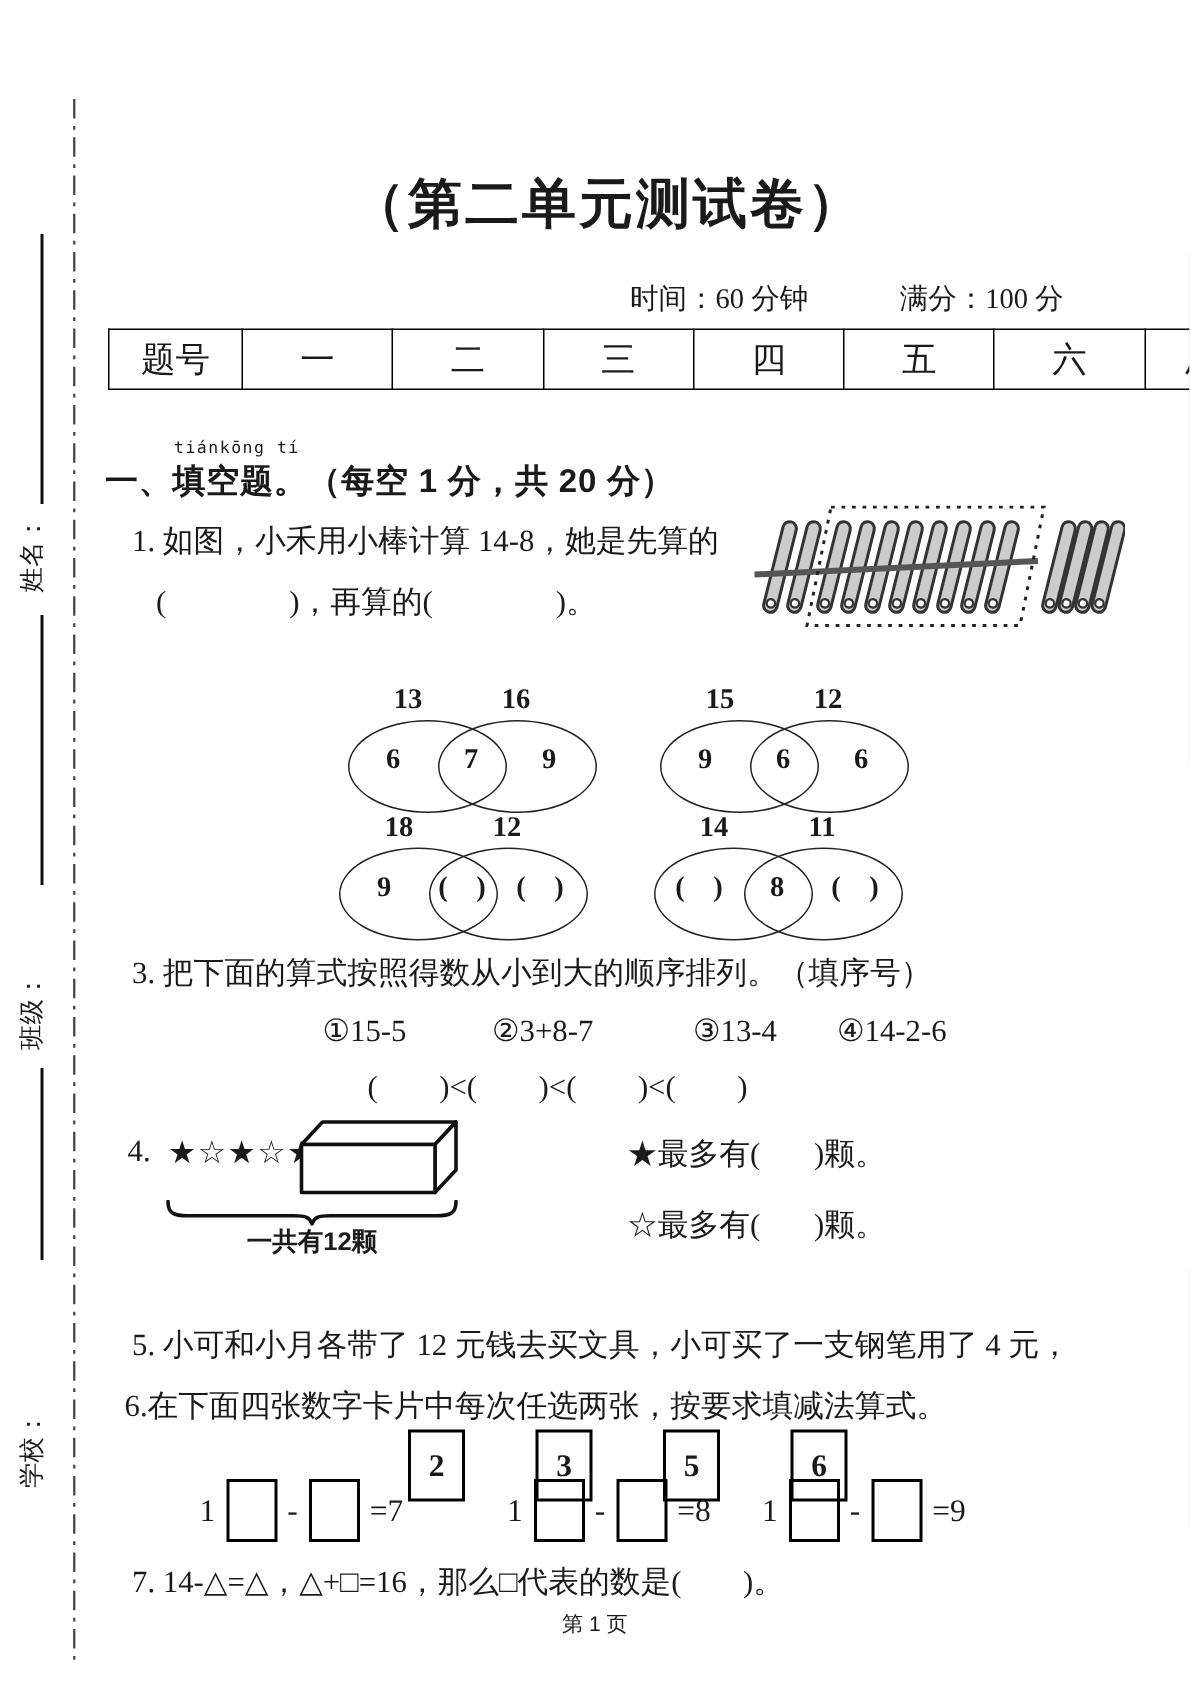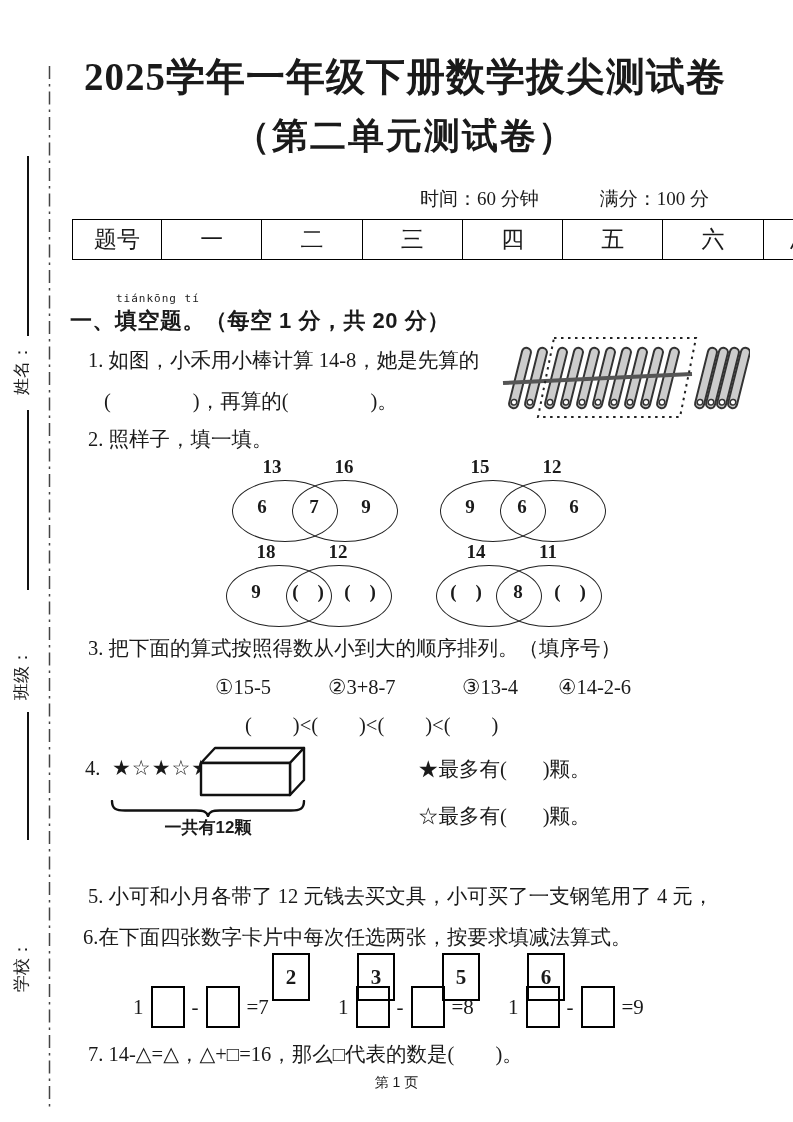--- a/index.html
+++ b/index.html
@@ -74,21 +74,20 @@
     <line x1="2.5" y1="0" x2="2.5" y2="1042" stroke="#444" stroke-width="1.5" stroke-dasharray="13 5 2.5 5"></line>
   </svg>
 
   <div class="side-line" style="top:156px;height:180px;"></div>
   <div class="side-label" style="top:358px;">姓名：</div>
   <div class="side-line" style="top:410px;height:180px;"></div>
   <div class="side-label" style="top:663px;">班级：</div>
   <div class="side-line" style="top:712px;height:128px;"></div>
   <div class="side-label" style="top:955px;">学校：</div>
 
-  <div class="abs title">2025学年一年级下册数学拔尖测试卷</div>
   <div class="abs subtitle">（第二单元测试卷）</div>
   <div class="abs info-line">
     <span>时间：60 分钟</span>
     <span>满分：100 分</span>
   </div>
 
   <table class="score">
     <tbody>
         <tr>
       <td style="width:88px;">题号</td>
@@ -128,21 +127,20 @@
     <use href="#stk" transform="translate(152,41) rotate(14)"></use>
     <use href="#stk" transform="translate(168,41) rotate(14)"></use>
     <path d="M3,46 L192,37" stroke="#555" stroke-width="4"></path>
     <polygon points="54,1 196,1 180,80 38,80" fill="none" stroke="#222" stroke-width="2" stroke-dasharray="2.5 4.5"></polygon>
     <use href="#stk" transform="translate(206,41) rotate(14)"></use>
     <use href="#stk" transform="translate(217,41) rotate(14)"></use>
     <use href="#stk" transform="translate(228,41) rotate(14)"></use>
     <use href="#stk" transform="translate(239,41) rotate(14)"></use>
   </svg>
 
-  <div class="abs q" style="left:88px;top:425px;">2. 照样子，填一填。</div>
 
   <div class="venn" style="left:232px;top:458px;">
     <span class="num vtl">13</span>
     <span class="num vtr">16</span>
     <div class="ell e1"></div>
     <div class="ell e2"></div>
     <span class="num vl">6</span>
     <span class="num vm">7</span>
     <span class="num vr">9</span>
   </div>

